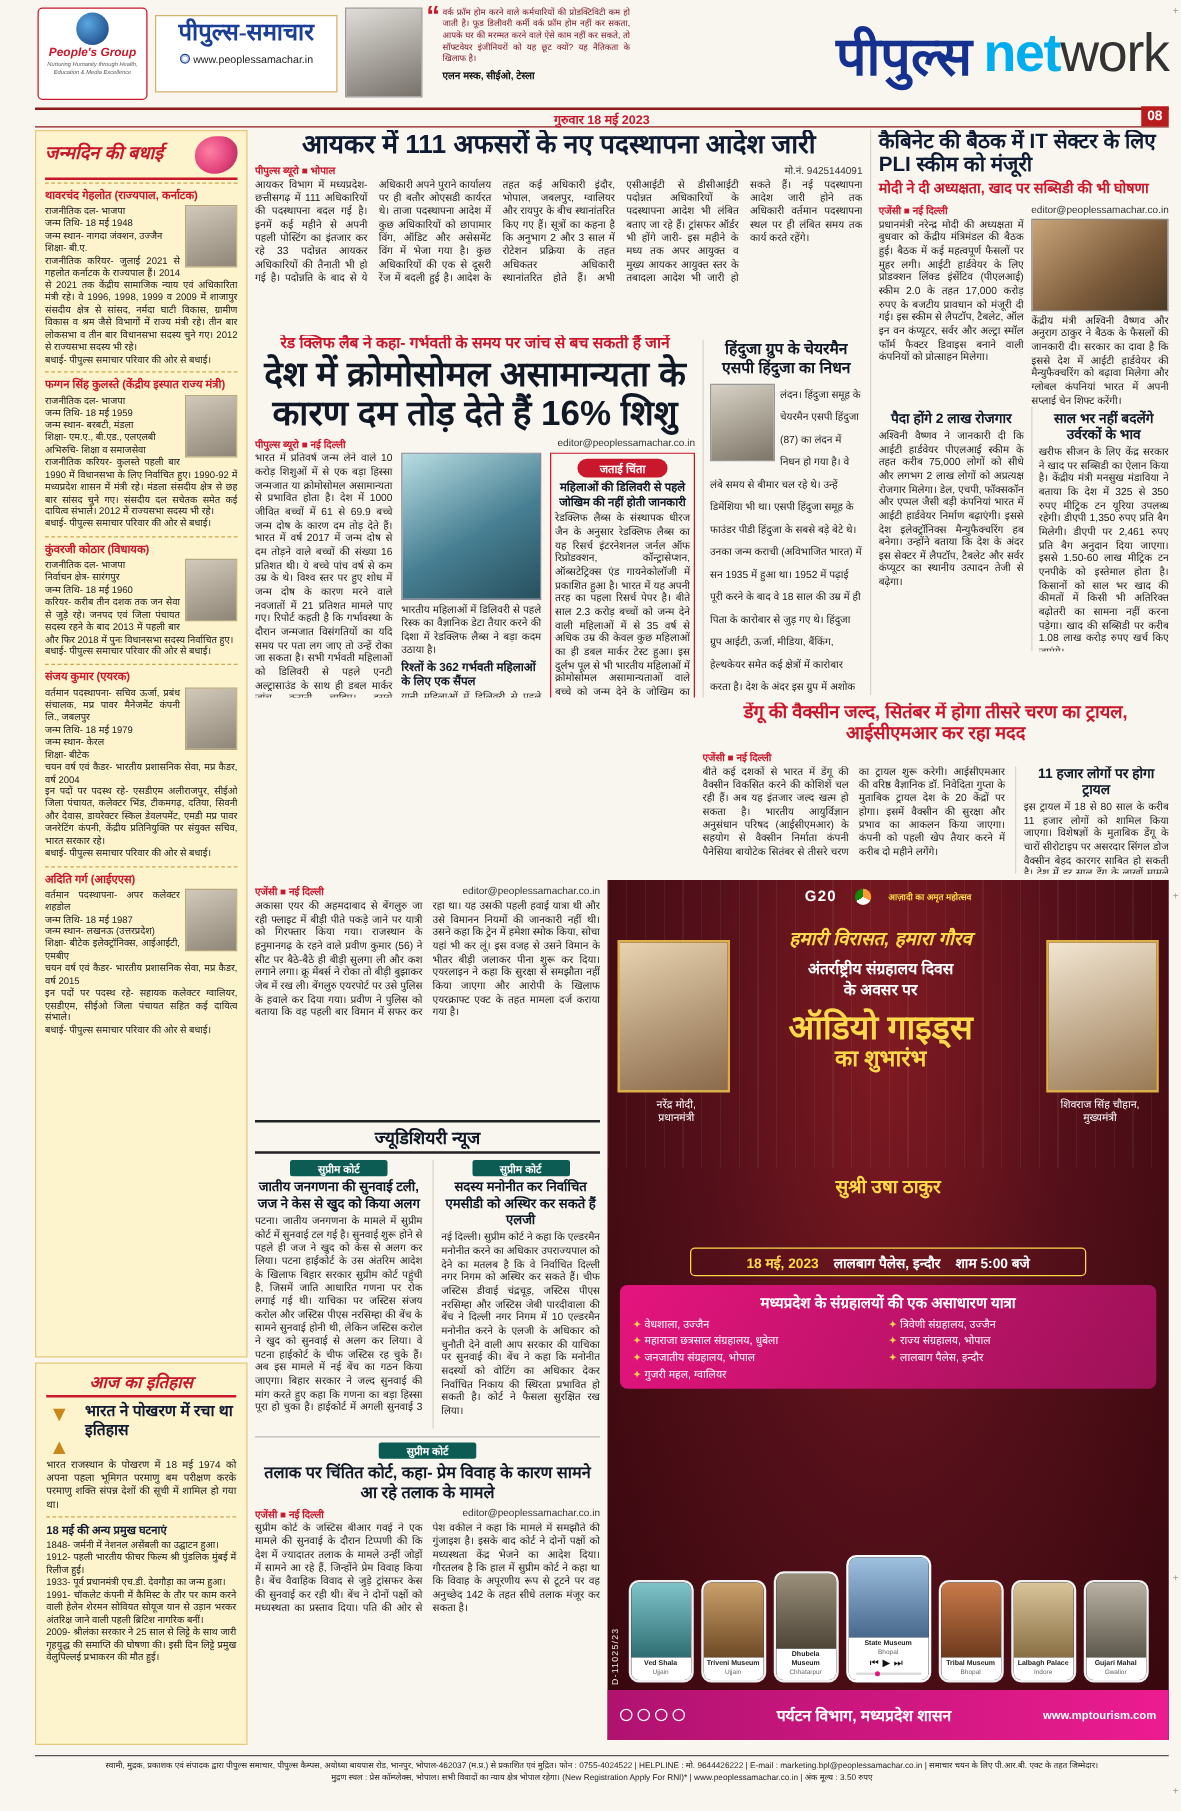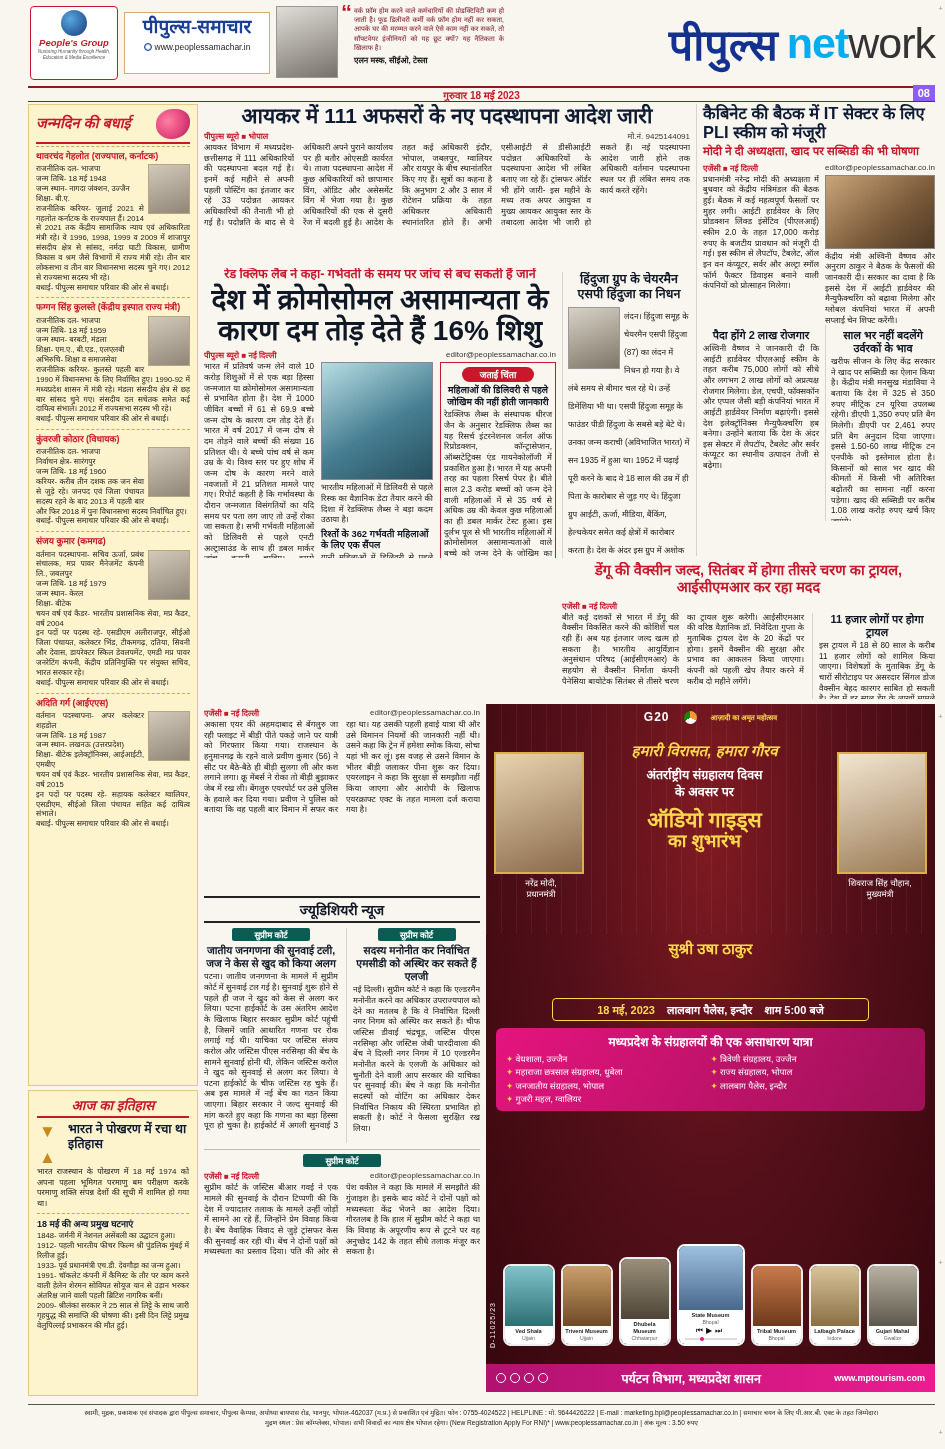--- a/index.html
+++ b/index.html
@@ -24,21 +24,21 @@
   .musk-text{flex:1;position:relative;padding-left:11px}
   .musk-text::before{content:"\201C";color:#c9182b;font-size:22px;font-weight:800;position:absolute;left:-2px;top:-6px}
   .musk-q{font-size:6.8px;line-height:1.35;color:#7a1020;text-align:justify}
   .musk-a{font-size:8px;font-weight:700;color:#111;margin-top:2px}
   #brand{left:512px;top:8px;width:423px;height:70px;display:flex;align-items:center;justify-content:flex-end}
   .br-hi{font-size:43px;font-weight:800;color:#14318f;margin-right:9px}
   .br-net{font-size:43px;font-weight:800;color:#00adee;letter-spacing:-1px}
   .br-work{font-size:43px;font-weight:500;color:#333;letter-spacing:-1px}
   #datebar{left:28px;top:86px;width:907px;height:16px;border-top:2px solid #8c1c1c;border-bottom:1px solid #8c1c1c;display:flex;align-items:center;justify-content:center}
   .db-date{color:#c9182b;font-weight:700;font-size:10px}
-  .db-page{position:absolute;right:0;top:-3px;background:#8b5cf6;color:#fff;font-weight:800;font-size:11px;padding:2px 5px}
+  .db-page{position:absolute;right:0;top:-3px;background:#b91c1c;color:#fff;font-weight:800;font-size:11px;padding:2px 5px}
 
   
   #sidebar{left:28px;top:104px;width:170px;height:982px;padding:4px 7px;overflow:hidden}
   .sb-head{display:flex;align-items:center;gap:6px;border-bottom:2px solid #c9182b;padding-bottom:3px;margin-bottom:2px}
   .sb-title{color:#c9182b;font-weight:800;font-style:italic;font-size:14.5px;line-height:1.1;flex:1}
   .flower{width:34px;height:30px;border-radius:50% 40% 55% 45%;background:radial-gradient(circle at 35% 40%,#ff7fa4,#e2447c 55%,#9e2155);flex:none}
   .sb-entry{border-top:1px dashed #c9a94f;padding:4px 0 5px;overflow:hidden}
   .sb-entry:first-of-type{border-top:none}
   .sb-name{color:#c9182b;font-weight:700;font-size:9px;line-height:1.25;margin-bottom:2px}
   .sb-photo{float:right;width:42px;height:50px;margin:0 0 2px 4px;background:linear-gradient(160deg,#d2c9ba,#8f8678);border:1px solid #b5a77f}
@@ -120,21 +120,21 @@
   .amrit{font-size:7px;color:#ffd94a;font-weight:700}
   .ad-photo{position:absolute;top:48px;width:90px;height:122px;border:2px solid #d9b04a;background:linear-gradient(160deg,#e8d3b0,#8a6a4a)}
   #pm-photo{left:8px}
   #cm-photo{right:8px;background:linear-gradient(160deg,#f2e6d2,#9a7a55)}
   .ad-pname{position:absolute;width:110px;text-align:center;font-size:8.5px;line-height:1.3;top:174px}
   #pm-name{left:0}
   #cm-name{right:0}
   .ad-center{position:absolute;left:92px;right:104px;top:36px;text-align:center}
   .theme{font-size:15px;font-weight:800;font-style:italic;color:#ffd94a}
   .occ{font-size:12.5px;font-weight:700;line-height:1.35;margin-top:7px}
-  .big1{font-size:21px;font-weight:800;color:#ffd94a;margin-top:7px;line-height:1.1}
+  .big1{font-size:27px;font-weight:800;color:#ffd94a;margin-top:7px;line-height:1.1}
   .big2{font-size:18px;font-weight:800;color:#ffd94a;line-height:1.2}
   .guest{position:absolute;left:80px;right:80px;top:234px;text-align:center}
   .gname{font-size:15px;font-weight:800;color:#ffd94a}
   .grole{font-size:8.5px;line-height:1.3;margin-top:2px}
   .event{position:absolute;left:66px;right:66px;top:294px;border:1px solid #ffd94a;border-radius:4px;display:flex;justify-content:center;gap:12px;padding:3px 12px;font-size:11px;font-weight:700}
   .event .d{color:#ffd94a}
   .journey{position:absolute;left:10px;right:10px;top:324px;background:linear-gradient(120deg,#e5147e,#9c1257);border-radius:6px;padding:5px 10px}
   .j-title{text-align:center;font-size:12px;font-weight:800;margin-bottom:3px}
   .mus{display:flex;flex-wrap:wrap}
   .mus span{width:50%;font-size:8.6px;line-height:1.55}
@@ -151,21 +151,21 @@
   .pctl{font-size:8px;letter-spacing:3px;margin-top:1px;color:#111}
   .pbar{height:2px;background:#ddd;margin:2px 4px 0;position:relative}
   .pbar i{position:absolute;left:30%;top:-1px;width:4px;height:4px;background:#e5147e;border-radius:50%}
   .s1{background:linear-gradient(#7fc4c9,#2e6e73)}
   .s2{background:linear-gradient(#caa06a,#6e4a26)}
   .s3{background:linear-gradient(#9a8f7a,#4e4538)}
   .s4{background:linear-gradient(#9fc1e0,#48688c)}
   .s5{background:linear-gradient(#c97a4a,#6e3a1d)}
   .s6{background:linear-gradient(#d9c49a,#8a6f44)}
   .s7{background:linear-gradient(#b9b2a4,#5d584c)}
-  .ad-bar{position:absolute;left:0;right:0;bottom:0;height:28px;background:linear-gradient(90deg,#b01270,#ec1c90);display:flex;align-items:center;padding:0 10px;gap:8px}
+  .ad-bar{position:absolute;left:0;right:0;bottom:0;height:40px;background:linear-gradient(90deg,#b01270,#ec1c90);display:flex;align-items:center;padding:0 10px;gap:8px}
   .soc{display:flex;gap:4px}
   .soc i{width:10px;height:10px;border:1px solid #fff;border-radius:50%;display:block}
   .dept{flex:1;text-align:center;font-size:12.5px;font-weight:800}
   .site{font-size:9px;font-weight:700}
   .dref{position:absolute;left:3px;bottom:44px;writing-mode:vertical-rl;transform:rotate(180deg);font-size:7px;color:#eee;letter-spacing:1px}
 
   
   #hist{left:28px;top:1090px;width:170px;height:306px;padding:5px 8px;overflow:hidden}
   .hist-title{text-align:center;color:#c9182b;font-weight:800;font-size:13.5px;border-bottom:2px solid #c9182b;padding-bottom:2px;margin-bottom:4px;font-style:italic}
   .hg{float:left;width:26px;height:42px;margin:2px 5px 0 0;position:relative}
@@ -254,21 +254,21 @@
       <div>
           <div class="sb-photo"></div>
       <div class="sb-details pre jt">राजनीतिक दल- भाजपा
 निर्वाचन क्षेत्र- सारंगपुर
 जन्म तिथि- 18 मई 1960
 करियर- करीब तीन दशक तक जन सेवा से जुड़े रहे। जनपद एवं जिला पंचायत सदस्य रहने के बाद 2013 में पहली बार और फिर 2018 में पुनः विधानसभा सदस्य निर्वाचित हुए।
 बधाई- पीपुल्स समाचार परिवार की ओर से बधाई।</div>
         </div>
     </div>
     <div class="sb-entry">
-      <div class="sb-name">संजय कुमार (कमगढ)</div>
+      <div class="sb-name">संजय कुमार (एयरक)</div>
       <div>
           <div class="sb-photo"></div>
       <div class="sb-details pre jt">वर्तमान पदस्थापना- सचिव ऊर्जा, प्रबंध संचालक, मप्र पावर मैनेजमेंट कंपनी लि., जबलपुर
 जन्म तिथि- 18 मई 1979
 जन्म स्थान- केरल
 शिक्षा- बीटेक
 चयन वर्ष एवं कैडर- भारतीय प्रशासनिक सेवा, मप्र कैडर, वर्ष 2004
 इन पदों पर पदस्थ रहे- एसडीएम अलीराजपुर, सीईओ जिला पंचायत, कलेक्टर भिंड, टीकमगढ़, दतिया, सिवनी और देवास, डायरेक्टर स्किल डेवलपमेंट, एमडी मप्र पावर जनरेटिंग कंपनी, केंद्रीय प्रतिनियुक्ति पर संयुक्त सचिव, भारत सरकार रहे।
 बधाई- पीपुल्स समाचार परिवार की ओर से बधाई।</div>
         </div>
@@ -388,20 +388,21 @@
         <div class="jud-body jt">पटना। जातीय जनगणना के मामले में सुप्रीम कोर्ट में सुनवाई टल गई है। सुनवाई शुरू होने से पहले ही जज ने खुद को केस से अलग कर लिया। पटना हाईकोर्ट के उस अंतरिम आदेश के खिलाफ बिहार सरकार सुप्रीम कोर्ट पहुंची है, जिसमें जाति आधारित गणना पर रोक लगाई गई थी। याचिका पर जस्टिस संजय करोल और जस्टिस पीएस नरसिम्हा की बेंच के सामने सुनवाई होनी थी, लेकिन जस्टिस करोल ने खुद को सुनवाई से अलग कर लिया। वे पटना हाईकोर्ट के चीफ जस्टिस रह चुके हैं। अब इस मामले में नई बेंच का गठन किया जाएगा। बिहार सरकार ने जल्द सुनवाई की मांग करते हुए कहा कि गणना का बड़ा हिस्सा पूरा हो चुका है। हाईकोर्ट में अगली सुनवाई 3 जुलाई को होनी है। इससे पहले सुप्रीम कोर्ट से राहत की उम्मीद में सरकार ने याचिका दाखिल की है।</div>
       </div>
       <div class="jud-col" style="border-left:1px solid #d9d4c6;padding-left:6px">
         <span class="pill">सुप्रीम कोर्ट</span>
         <div class="jud-h">सदस्य मनोनीत कर निर्वाचित एमसीडी को अस्थिर कर सकते हैं एलजी</div>
         <div class="jud-body jt">नई दिल्ली। सुप्रीम कोर्ट ने कहा कि एल्डरमैन मनोनीत करने का अधिकार उपराज्यपाल को देने का मतलब है कि वे निर्वाचित दिल्ली नगर निगम को अस्थिर कर सकते हैं। चीफ जस्टिस डीवाई चंद्रचूड़, जस्टिस पीएस नरसिम्हा और जस्टिस जेबी पारदीवाला की बेंच ने दिल्ली नगर निगम में 10 एल्डरमैन मनोनीत करने के एलजी के अधिकार को चुनौती देने वाली आप सरकार की याचिका पर सुनवाई की। बेंच ने कहा कि मनोनीत सदस्यों को वोटिंग का अधिकार देकर निर्वाचित निकाय की स्थिरता प्रभावित हो सकती है। कोर्ट ने फैसला सुरक्षित रख लिया।</div>
       </div>
     </div>
     <div class="div-wrap">
       <span class="pill">सुप्रीम कोर्ट</span>
+      <div class="div-hl">तलाक पर चिंतित कोर्ट, कहा- प्रेम विवाह के कारण सामने आ रहे तलाक के मामले</div>
       <div class="byline">
         <span class="who">एजेंसी ■ नई दिल्ली</span>
         <span class="mail">editor@peoplessamachar.co.in</span>
       </div>
       <div class="div-body jt">सुप्रीम कोर्ट के जस्टिस बीआर गवई ने एक मामले की सुनवाई के दौरान टिप्पणी की कि देश में ज्यादातर तलाक के मामले उन्हीं जोड़ों में सामने आ रहे हैं, जिन्होंने प्रेम विवाह किया है। बेंच वैवाहिक विवाद से जुड़े ट्रांसफर केस की सुनवाई कर रही थी। बेंच ने दोनों पक्षों को मध्यस्थता का प्रस्ताव दिया। पति की ओर से पेश वकील ने कहा कि मामले में समझौते की गुंजाइश है। इसके बाद कोर्ट ने दोनों पक्षों को मध्यस्थता केंद्र भेजने का आदेश दिया। गौरतलब है कि हाल में सुप्रीम कोर्ट ने कहा था कि विवाह के अपूरणीय रूप से टूटने पर वह अनुच्छेद 142 के तहत सीधे तलाक मंजूर कर सकता है।</div>
     </div>
   </div>
 
   <div class="abs" id="ad">
     <div class="ad-logos">

